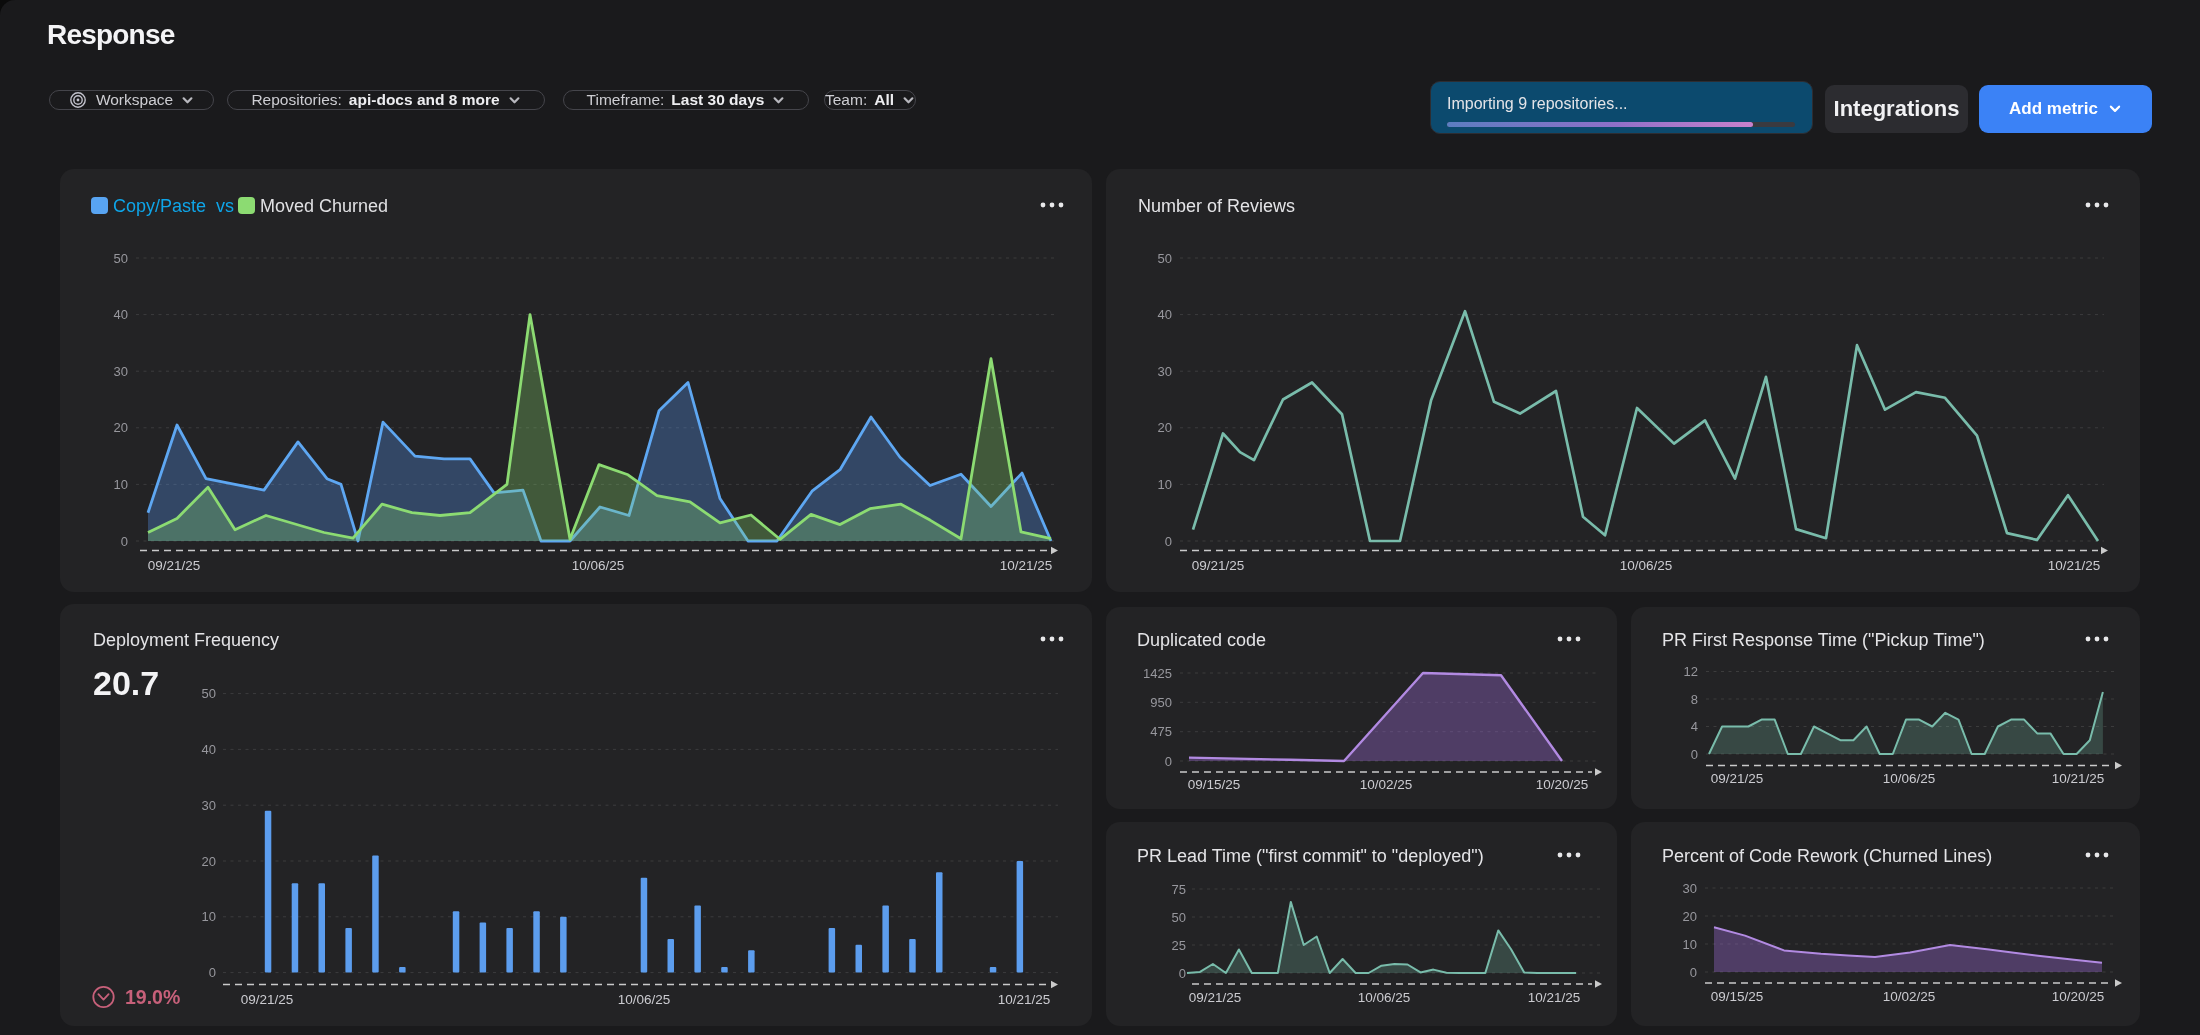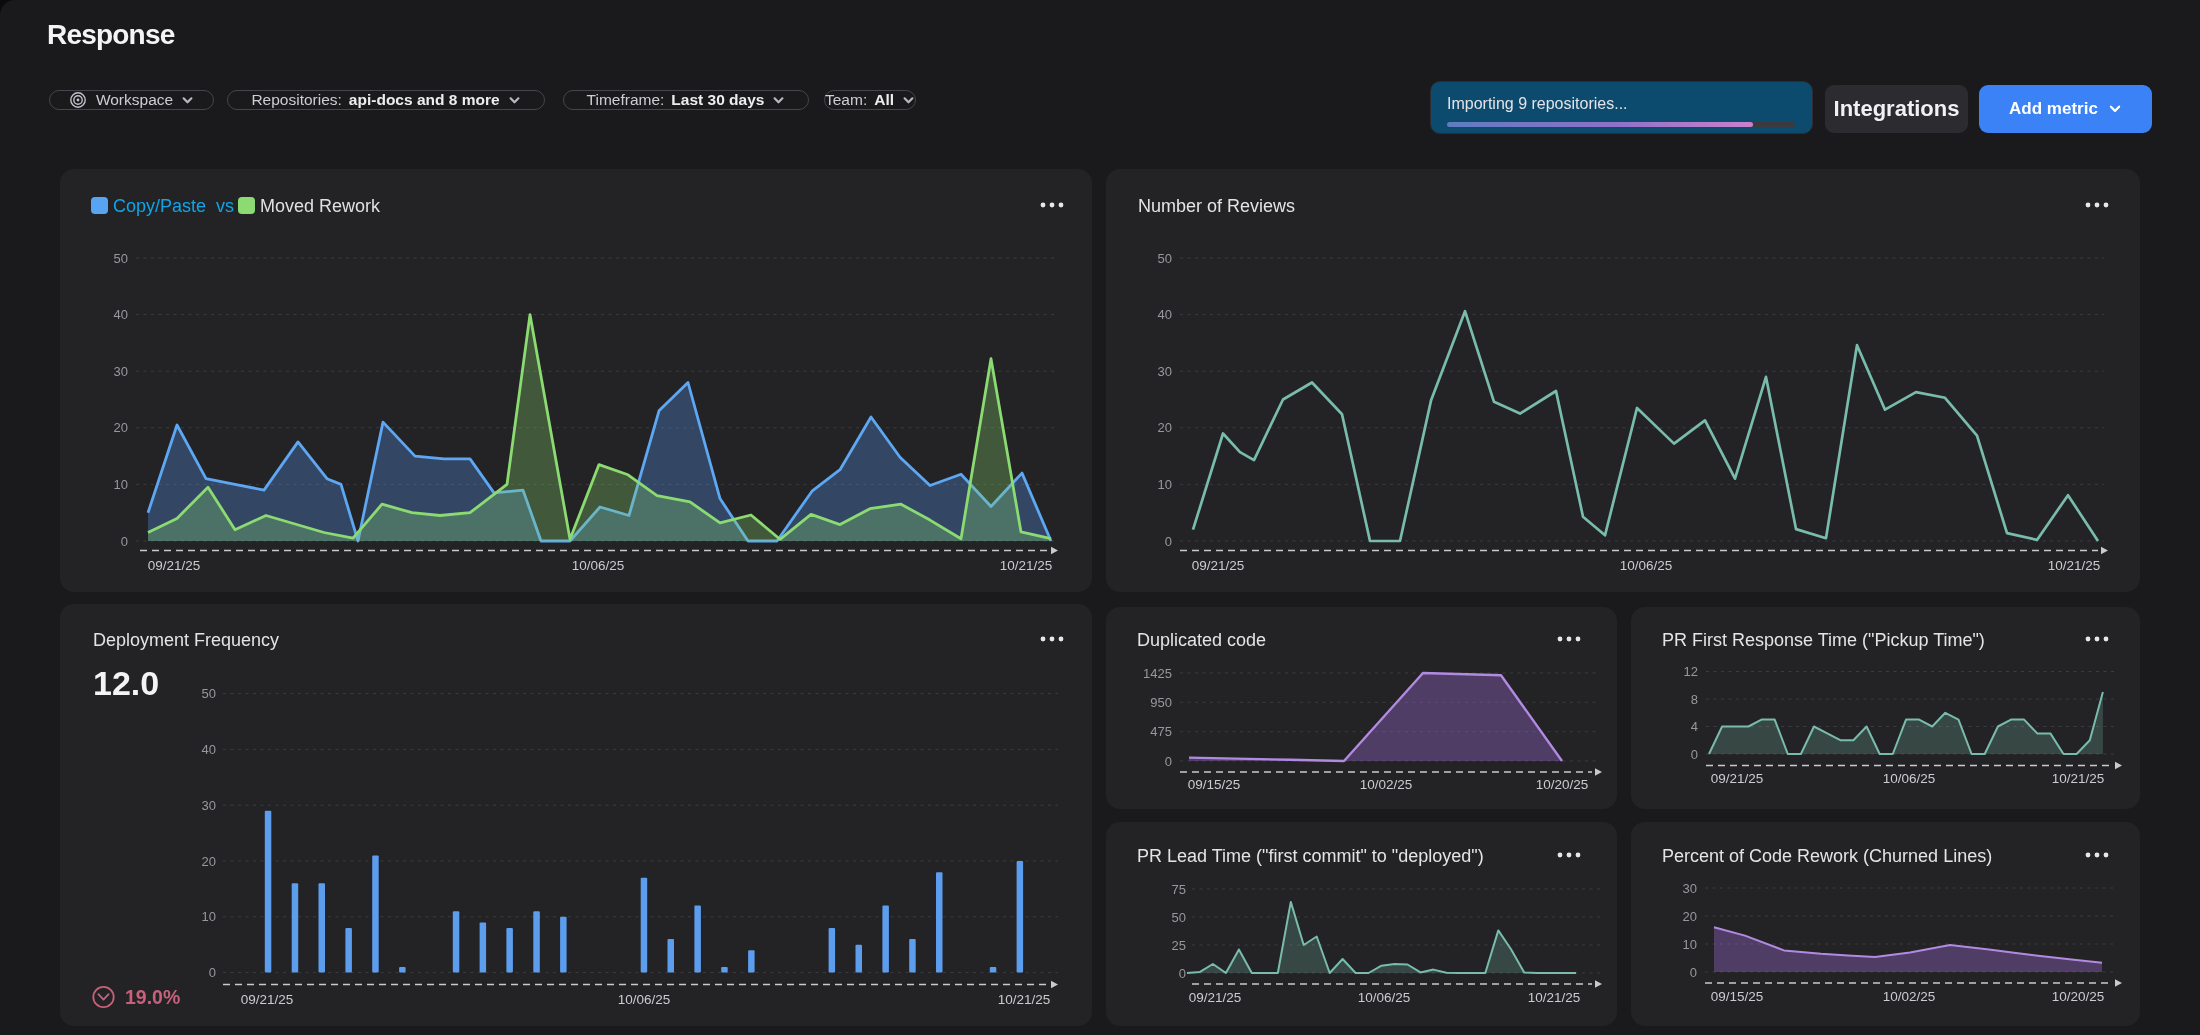--- a/index.html
+++ b/index.html
@@ -50,25 +50,25 @@
 <div class="card" style="left:1106px;top:169px;width:1034px;height:423px"></div>
 <div class="card" style="left:60px;top:604px;width:1032px;height:422px"></div>
 <div class="card" style="left:1106px;top:607px;width:511px;height:202px"></div>
 <div class="card" style="left:1106px;top:822px;width:511px;height:204px"></div>
 <div class="card" style="left:1631px;top:607px;width:509px;height:202px"></div>
 <div class="card" style="left:1631px;top:822px;width:509px;height:204px"></div>
 
   <div class="abs" style="left:91px;top:197px;width:17px;height:17px;border-radius:4px;background:#58a4f2"></div>
   <div class="abs" style="left:113px;top:196px;font-size:18px;color:#0ea5e9">Copy/Paste&nbsp; vs</div>
   <div class="abs" style="left:238px;top:197px;width:17px;height:17px;border-radius:4px;background:#8cdb72"></div>
-  <div class="abs" style="left:260px;top:196px;font-size:18px;color:#e0e0e3">Moved Rework</div>
+  <div class="abs" style="left:260px;top:196px;font-size:18px;color:#e0e0e3">Moved Churned</div>
 
   <div class="ctitle" style="left:1138px;top:196px">Number of Reviews</div>
   <div class="ctitle" style="left:93px;top:630px">Deployment Frequency</div>
-  <div class="abs" style="left:93px;top:664px;font-size:34px;font-weight:700;color:#f3f3f5">12.0</div>
+  <div class="abs" style="left:93px;top:664px;font-size:34px;font-weight:700;color:#f3f3f5">20.7</div>
   <div class="ctitle" style="left:1137px;top:630px">Duplicated code</div>
   <div class="ctitle" style="left:1137px;top:846px">PR Lead Time ("first commit" to "deployed")</div>
   <div class="ctitle" style="left:1662px;top:630px">PR First Response Time ("Pickup Time")</div>
   <div class="ctitle" style="left:1662px;top:846px">Percent of Code Rework (Churned Lines)</div>
 
   <svg class="abs" style="left:0;top:0" width="2200" height="1035" viewBox="0 0 2200 1035">
 <line x1="136" y1="541.0" x2="1058" y2="541.0" stroke="#ffffff" stroke-opacity="0.115" stroke-width="1" stroke-dasharray="3 4.5"></line>
 <text x="128" y="541.0" text-anchor="end" dominant-baseline="central" font-size="13" fill="#97979d">0</text>
 <line x1="136" y1="484.4" x2="1058" y2="484.4" stroke="#ffffff" stroke-opacity="0.115" stroke-width="1" stroke-dasharray="3 4.5"></line>
 <text x="128" y="484.4" text-anchor="end" dominant-baseline="central" font-size="13" fill="#97979d">10</text>

